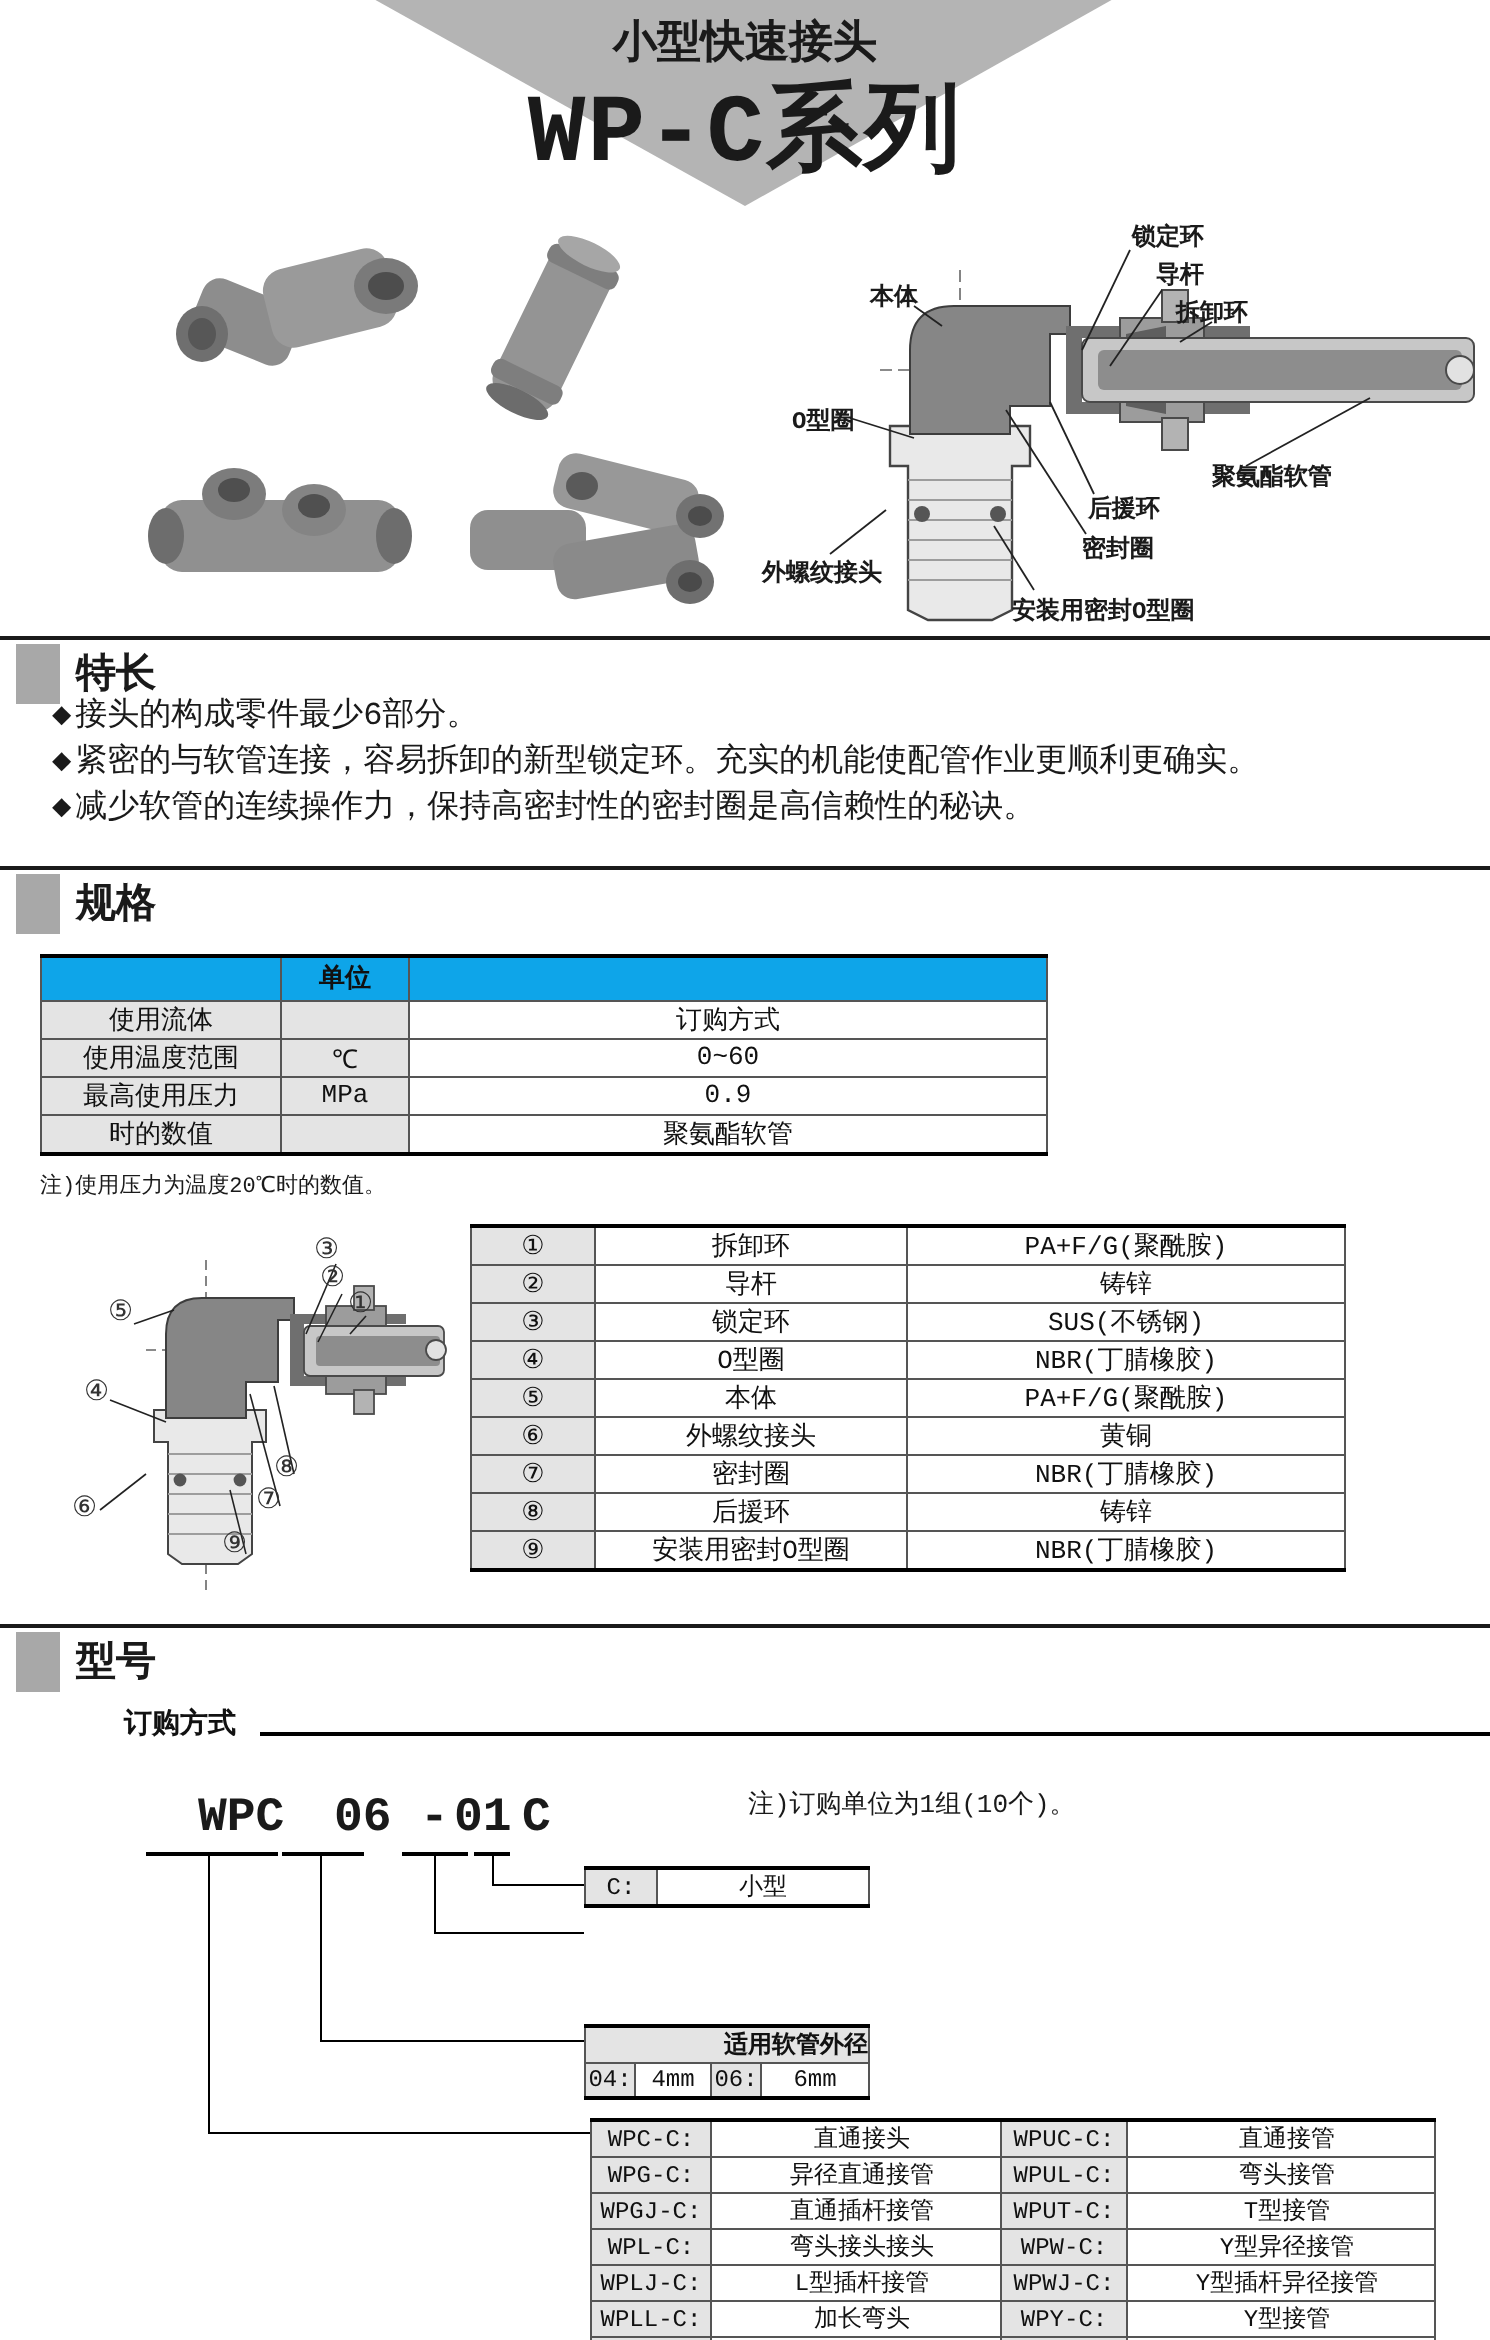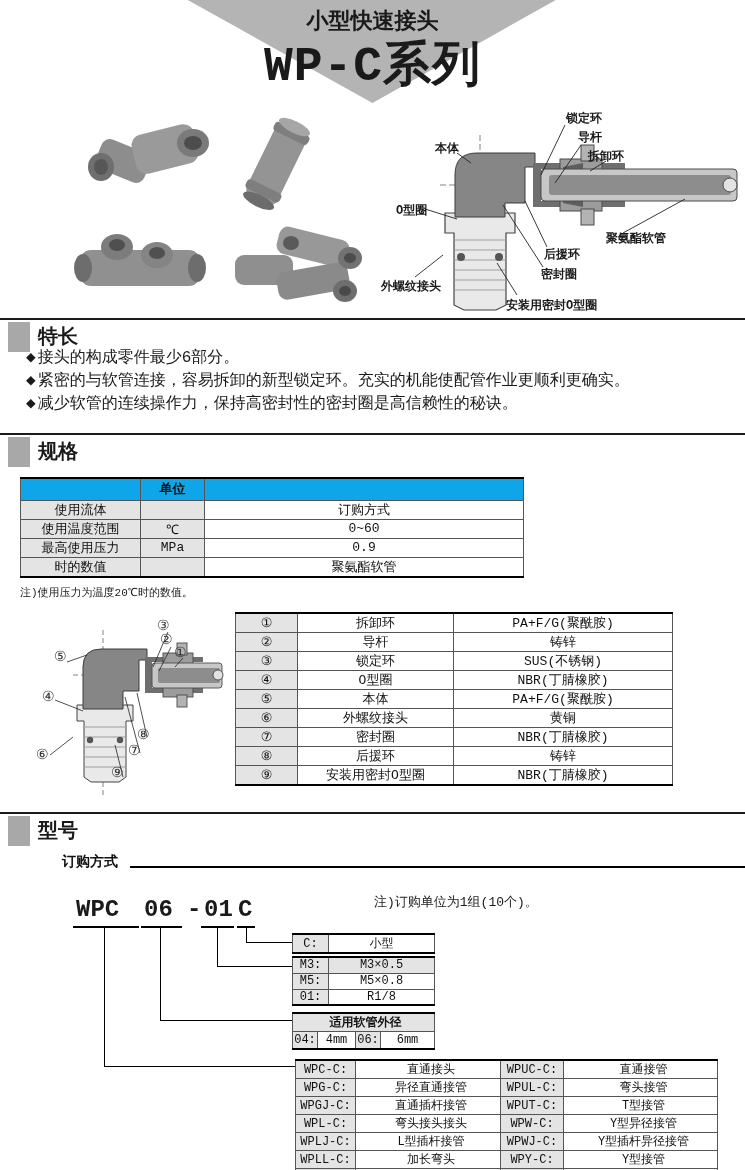--- a/index.html
+++ b/index.html
@@ -29,21 +29,21 @@
   table.small td{font-size:12px;}
   table.models td{font-size:12px;}
   table.models td.val{text-align:center;padding-left:6px;}
   
   .dlabel{font-size:12px;font-weight:bold;color:#1a1a1a;white-space:nowrap;}
   .callout{font-size:14px;color:#333;line-height:14px;}
   
   #order-label{font-size:14px;font-weight:bold;}
   .hline{background:#000;height:1px;}
   .vline{background:#000;width:1px;}
-  .codeseg{font-size:24px;font-weight:bold;color:#1a1a1a;}
+  .codeseg{font-size:24px;font-weight:bold;color:#1a1a1a;margin-left:23px;}
   .useg{height:2px;background:#000;}
   #order-note{font-size:13px;color:#1a1a1a;}
   .spec-note{font-size:11px;color:#1a1a1a;}
 </style>
 </head>
 <body>
 
 <div id="page">
 
   <div class="abs" id="banner"></div>
@@ -309,51 +309,31 @@
         <col>
       </colgroup>
     <tbody>
         <tr style="height:18px">
       <td class="key">C:</td>
           <td>小型</td>
     </tr>
   </tbody>
     </table>
 
-  <table class="tbl small" style="left:292px;top:956px;width:143px">
-    <colgroup>
-        <col style="width:36px">
-        <col>
-      </colgroup>
-    <tbody>
-        <tr style="height:16px">
-          <td class="key">M3:</td>
-          <td class="key">M3×0.5</td>
-        </tr>
-    <tr style="height:16px">
-          <td class="key">M5:</td>
-          <td>M5×0.8</td>
-        </tr>
-    <tr style="height:16px">
-          <td class="key">01:</td>
-          <td>R1/8</td>
-        </tr>
-  </tbody>
-    </table>
 
   <table class="tbl small" style="left:292px;top:1012px;width:143px">
     <colgroup>
         <col style="width:25px">
         <col style="width:38px">
         <col style="width:25px">
         <col>
       </colgroup>
     <tbody>
         <tr style="height:16px">
-      <td class="key" colspan="4" style="text-align:center;padding-left:4px;font-weight:bold">适用软管外径</td>
+      <td class="key" colspan="4" style="text-align:right;padding-left:4px;font-weight:bold">适用软管外径</td>
     </tr>
     <tr style="height:17px">
       <td class="key">04:</td>
           <td>4mm</td>
       <td class="key">06:</td>
           <td>6mm</td>
     </tr>
   </tbody>
     </table>
 

